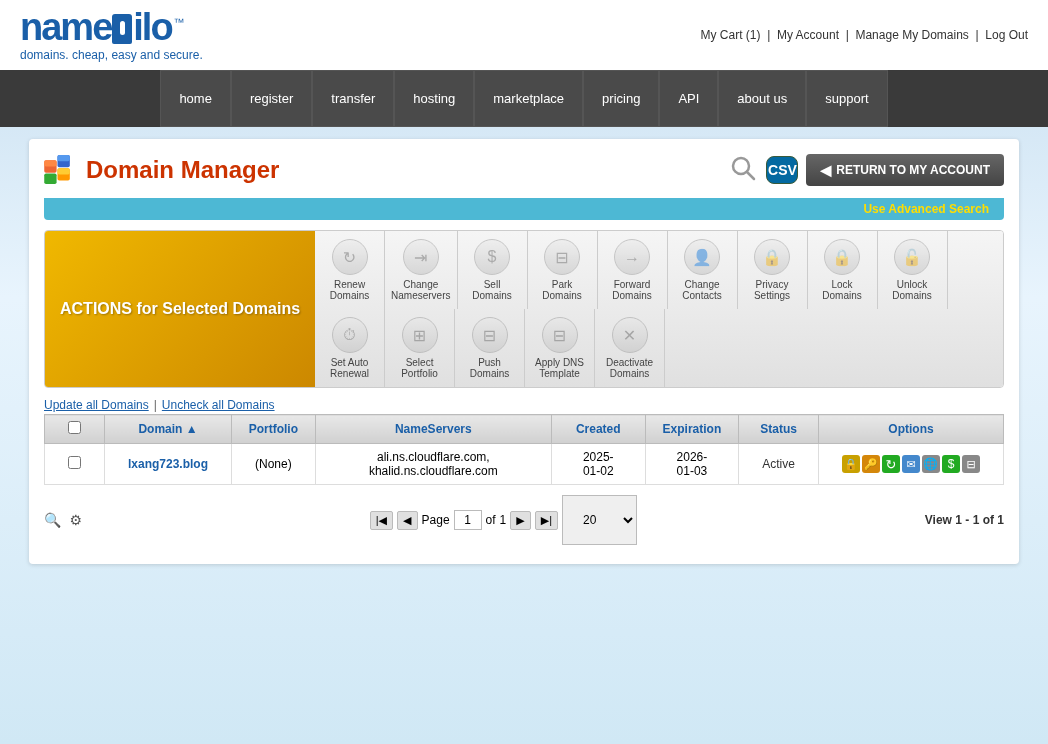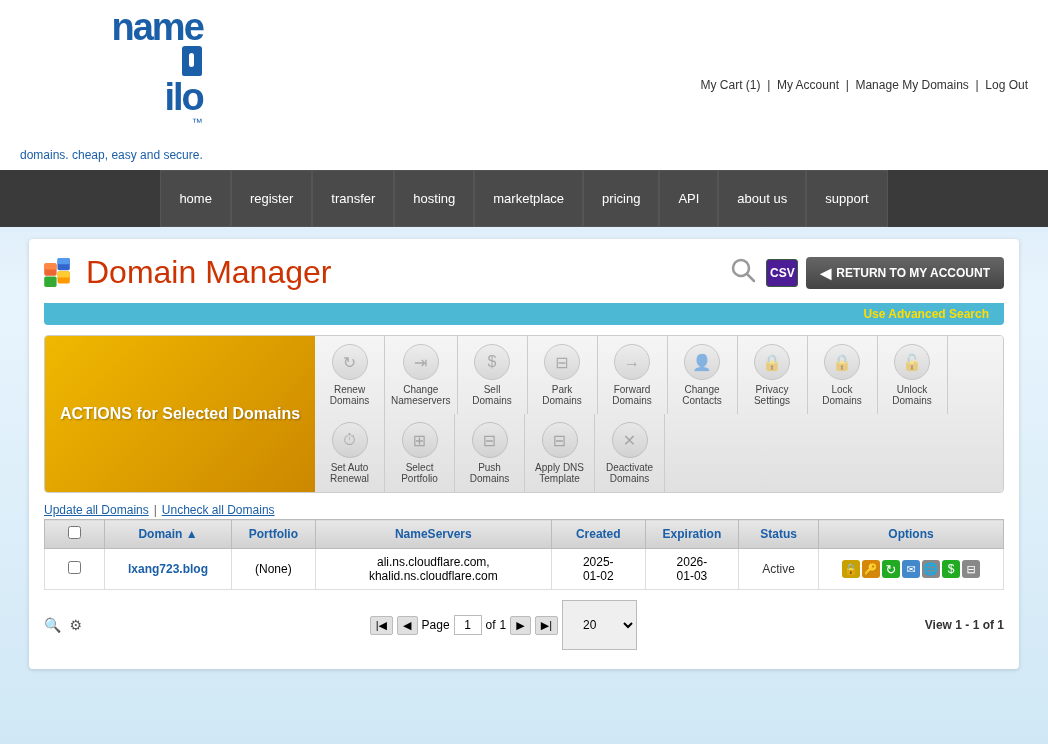--- a/index.html
+++ b/index.html
@@ -72,40 +72,40 @@
     #domain-manager-title-area {
       display: flex;
       align-items: center;
       gap: 8px;
     }
     #dm-icon {
       width: 34px;
       height: 30px;
     }
     #dm-title {
-      font-size: 32px;
+      font-size: 24px;
       color: #cc3300;
-      font-weight: normal;
+      font-weight: bold;
     }
     #dm-tools {
       display: flex;
       align-items: center;
       gap: 8px;
     }
     #csv-icon {
       width: 32px;
       height: 28px;
-      background: #4c1d95;
+      background: #0369a1;
       border: 1px solid #3a5a3a;
-      border-radius: 3px;
+      border-radius: 8px;
       display: flex;
       align-items: center;
       justify-content: center;
       color: #fff;
-      font-size: 12px;
+      font-size: 14px;
       font-weight: bold;
       cursor: pointer;
     }
     #return-btn {
       background: linear-gradient(180deg, #666 0%, #444 100%);
       color: #fff;
       border: none;
       padding: 8px 14px;
       border-radius: 4px;
       cursor: pointer;
@@ -327,21 +327,21 @@
     .opt-icon.email { background: #4488cc; color: #fff; }
     .opt-icon.globe { background: #888; color: #fff; }
     .opt-icon.dollar { background: #22aa22; color: #fff; }
     .opt-icon.stack { background: #888; color: #fff; }
   </style>
 </head>
 <body>
 
 <div id="header">
   <div id="logo-area">
-    <div style="display:flex;align-items:flex-end;flex-direction:column;">
+    <div style="display:flex;align-items:flex-end;">
       <span style="font-size:38px;font-weight:900;color:#1a5fa8;letter-spacing:-2px;line-height:1;">name</span>
       <span style="display:inline-block;width:20px;height:30px;background:#1a5fa8;border-radius:3px 3px 2px 2px;margin:0 1px 2px 1px;position:relative;">
         <span style="display:block;width:5px;height:14px;background:#fff;border-radius:3px;margin:7px auto 0;"></span>
       </span>
       <span style="font-size:38px;font-weight:900;color:#1a5fa8;letter-spacing:-2px;line-height:1;">ilo</span>
       <sup style="font-size:11px;color:#1a5fa8;font-weight:normal;margin-left:2px;margin-bottom:18px;">™</sup>
     </div>
     <div id="logo-tagline">domains. cheap, easy and secure.</div>
   </div>
   <div id="header-links">

